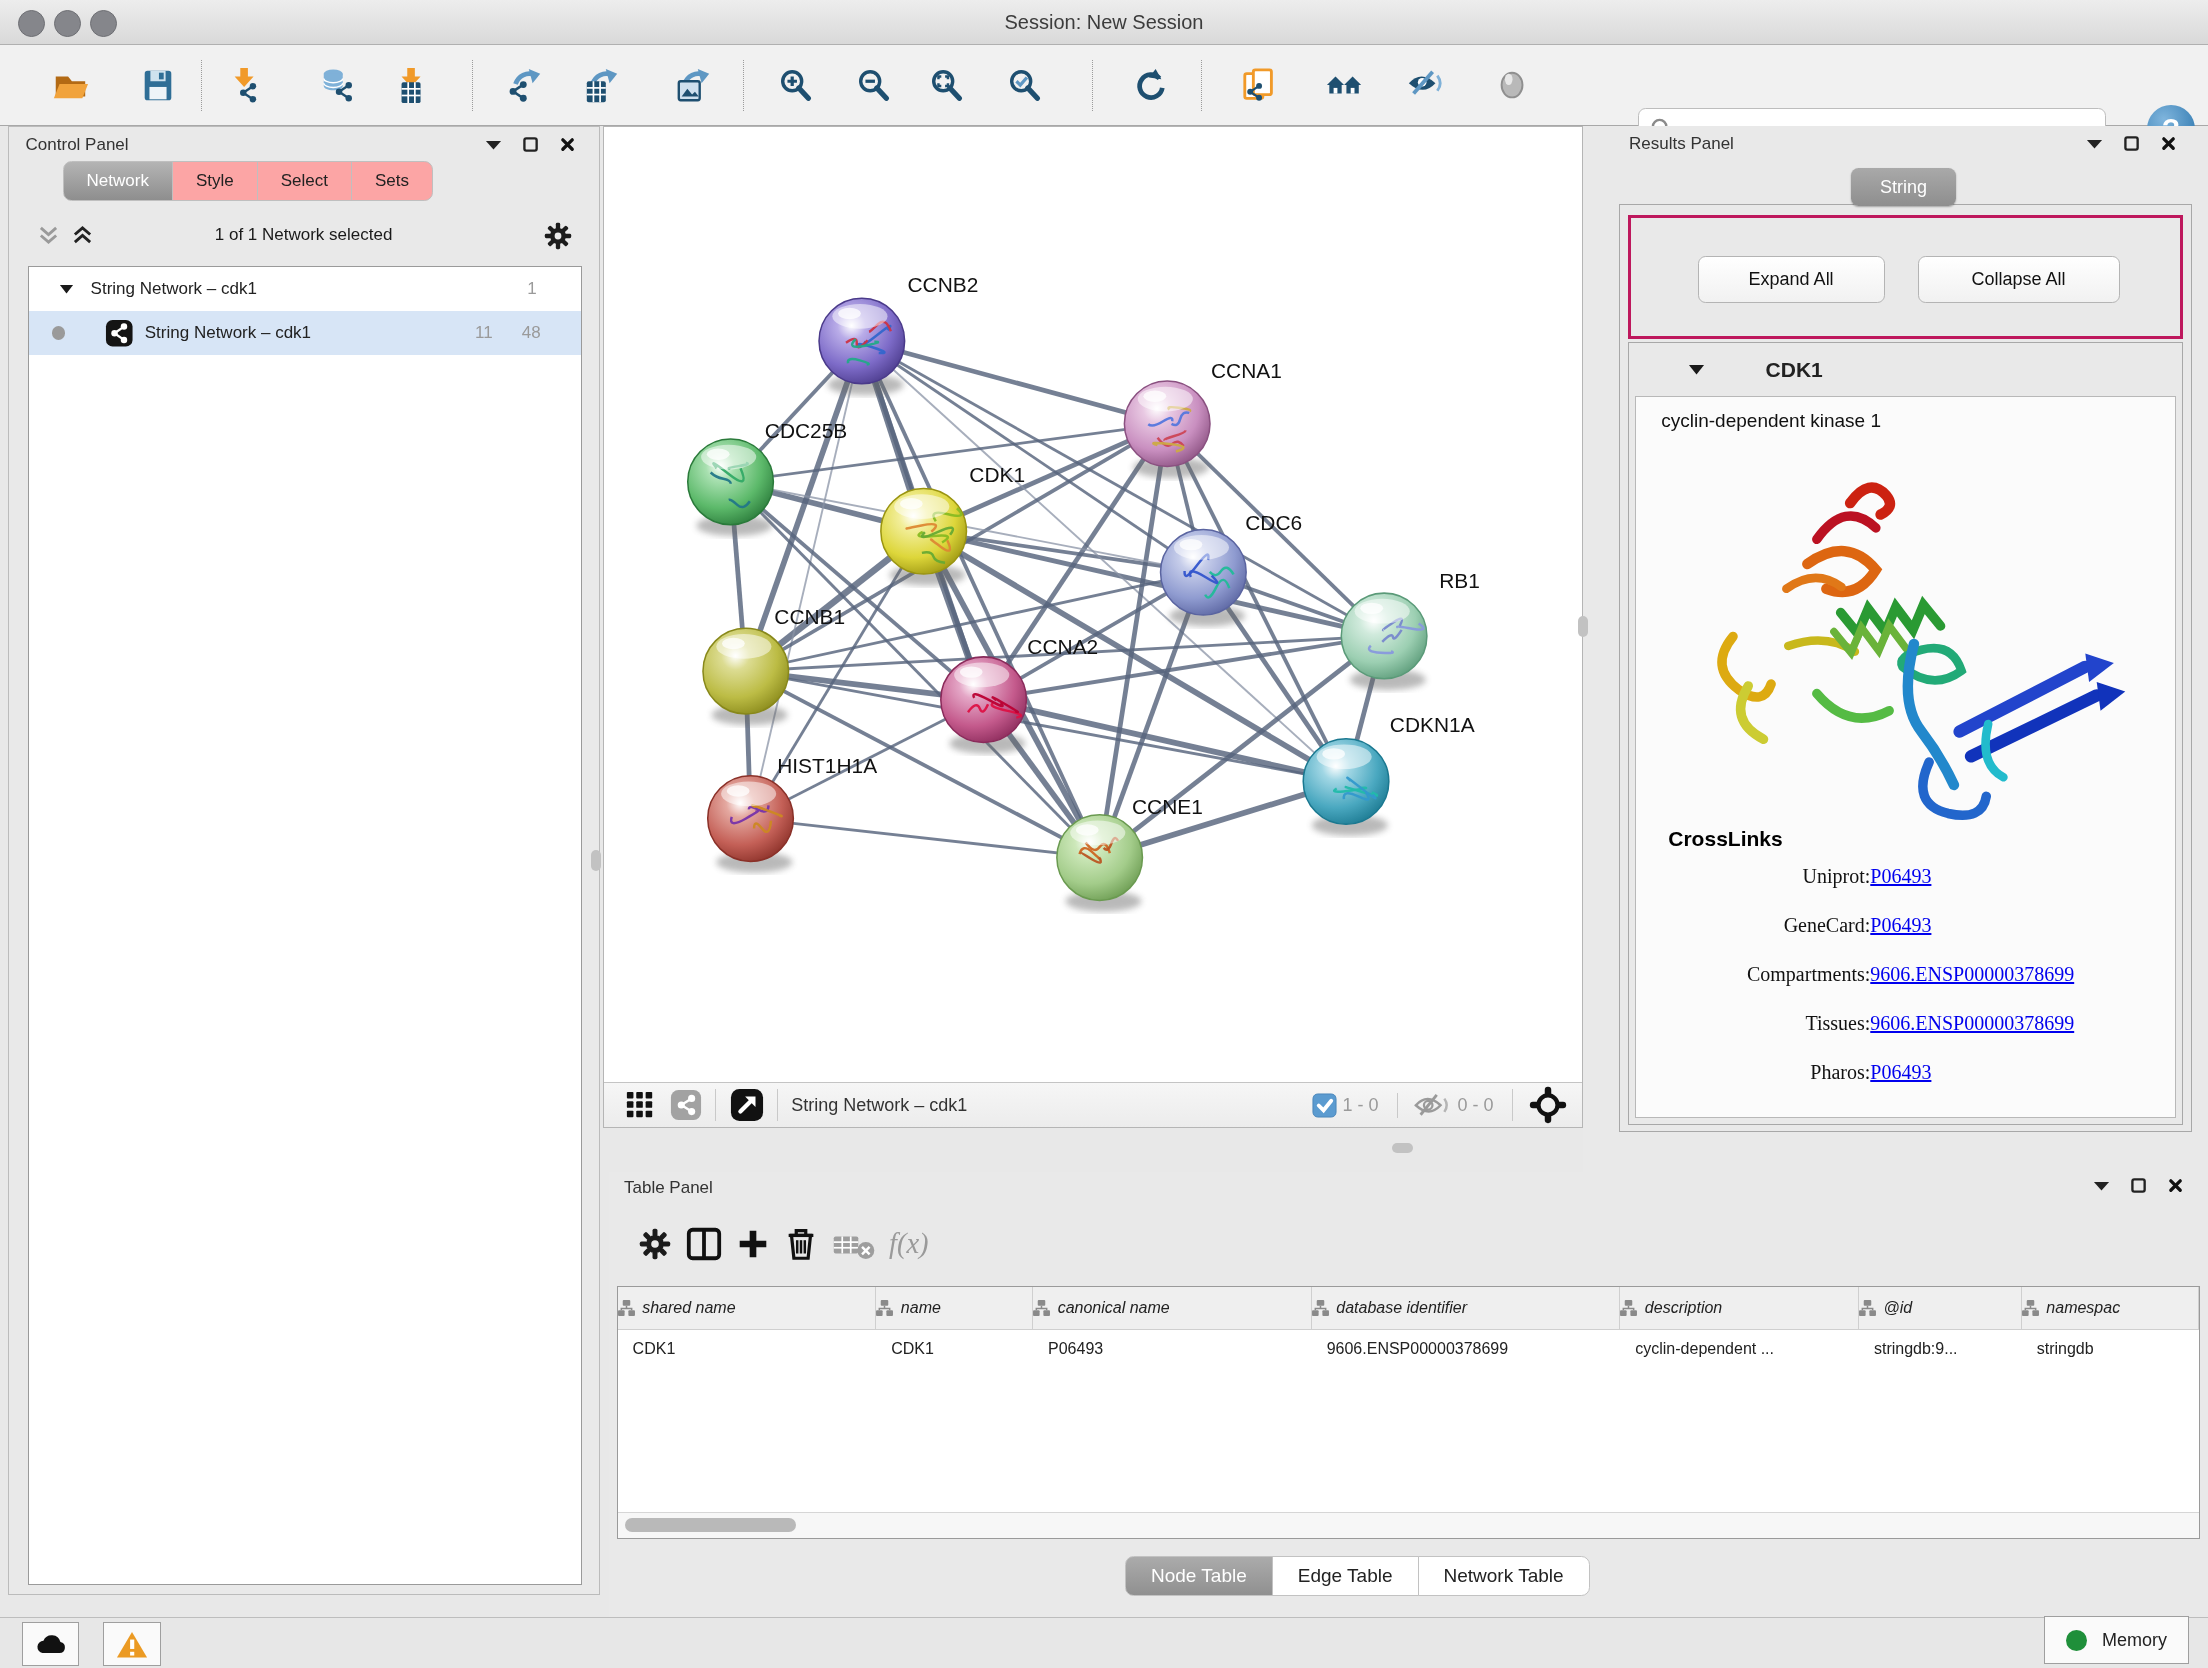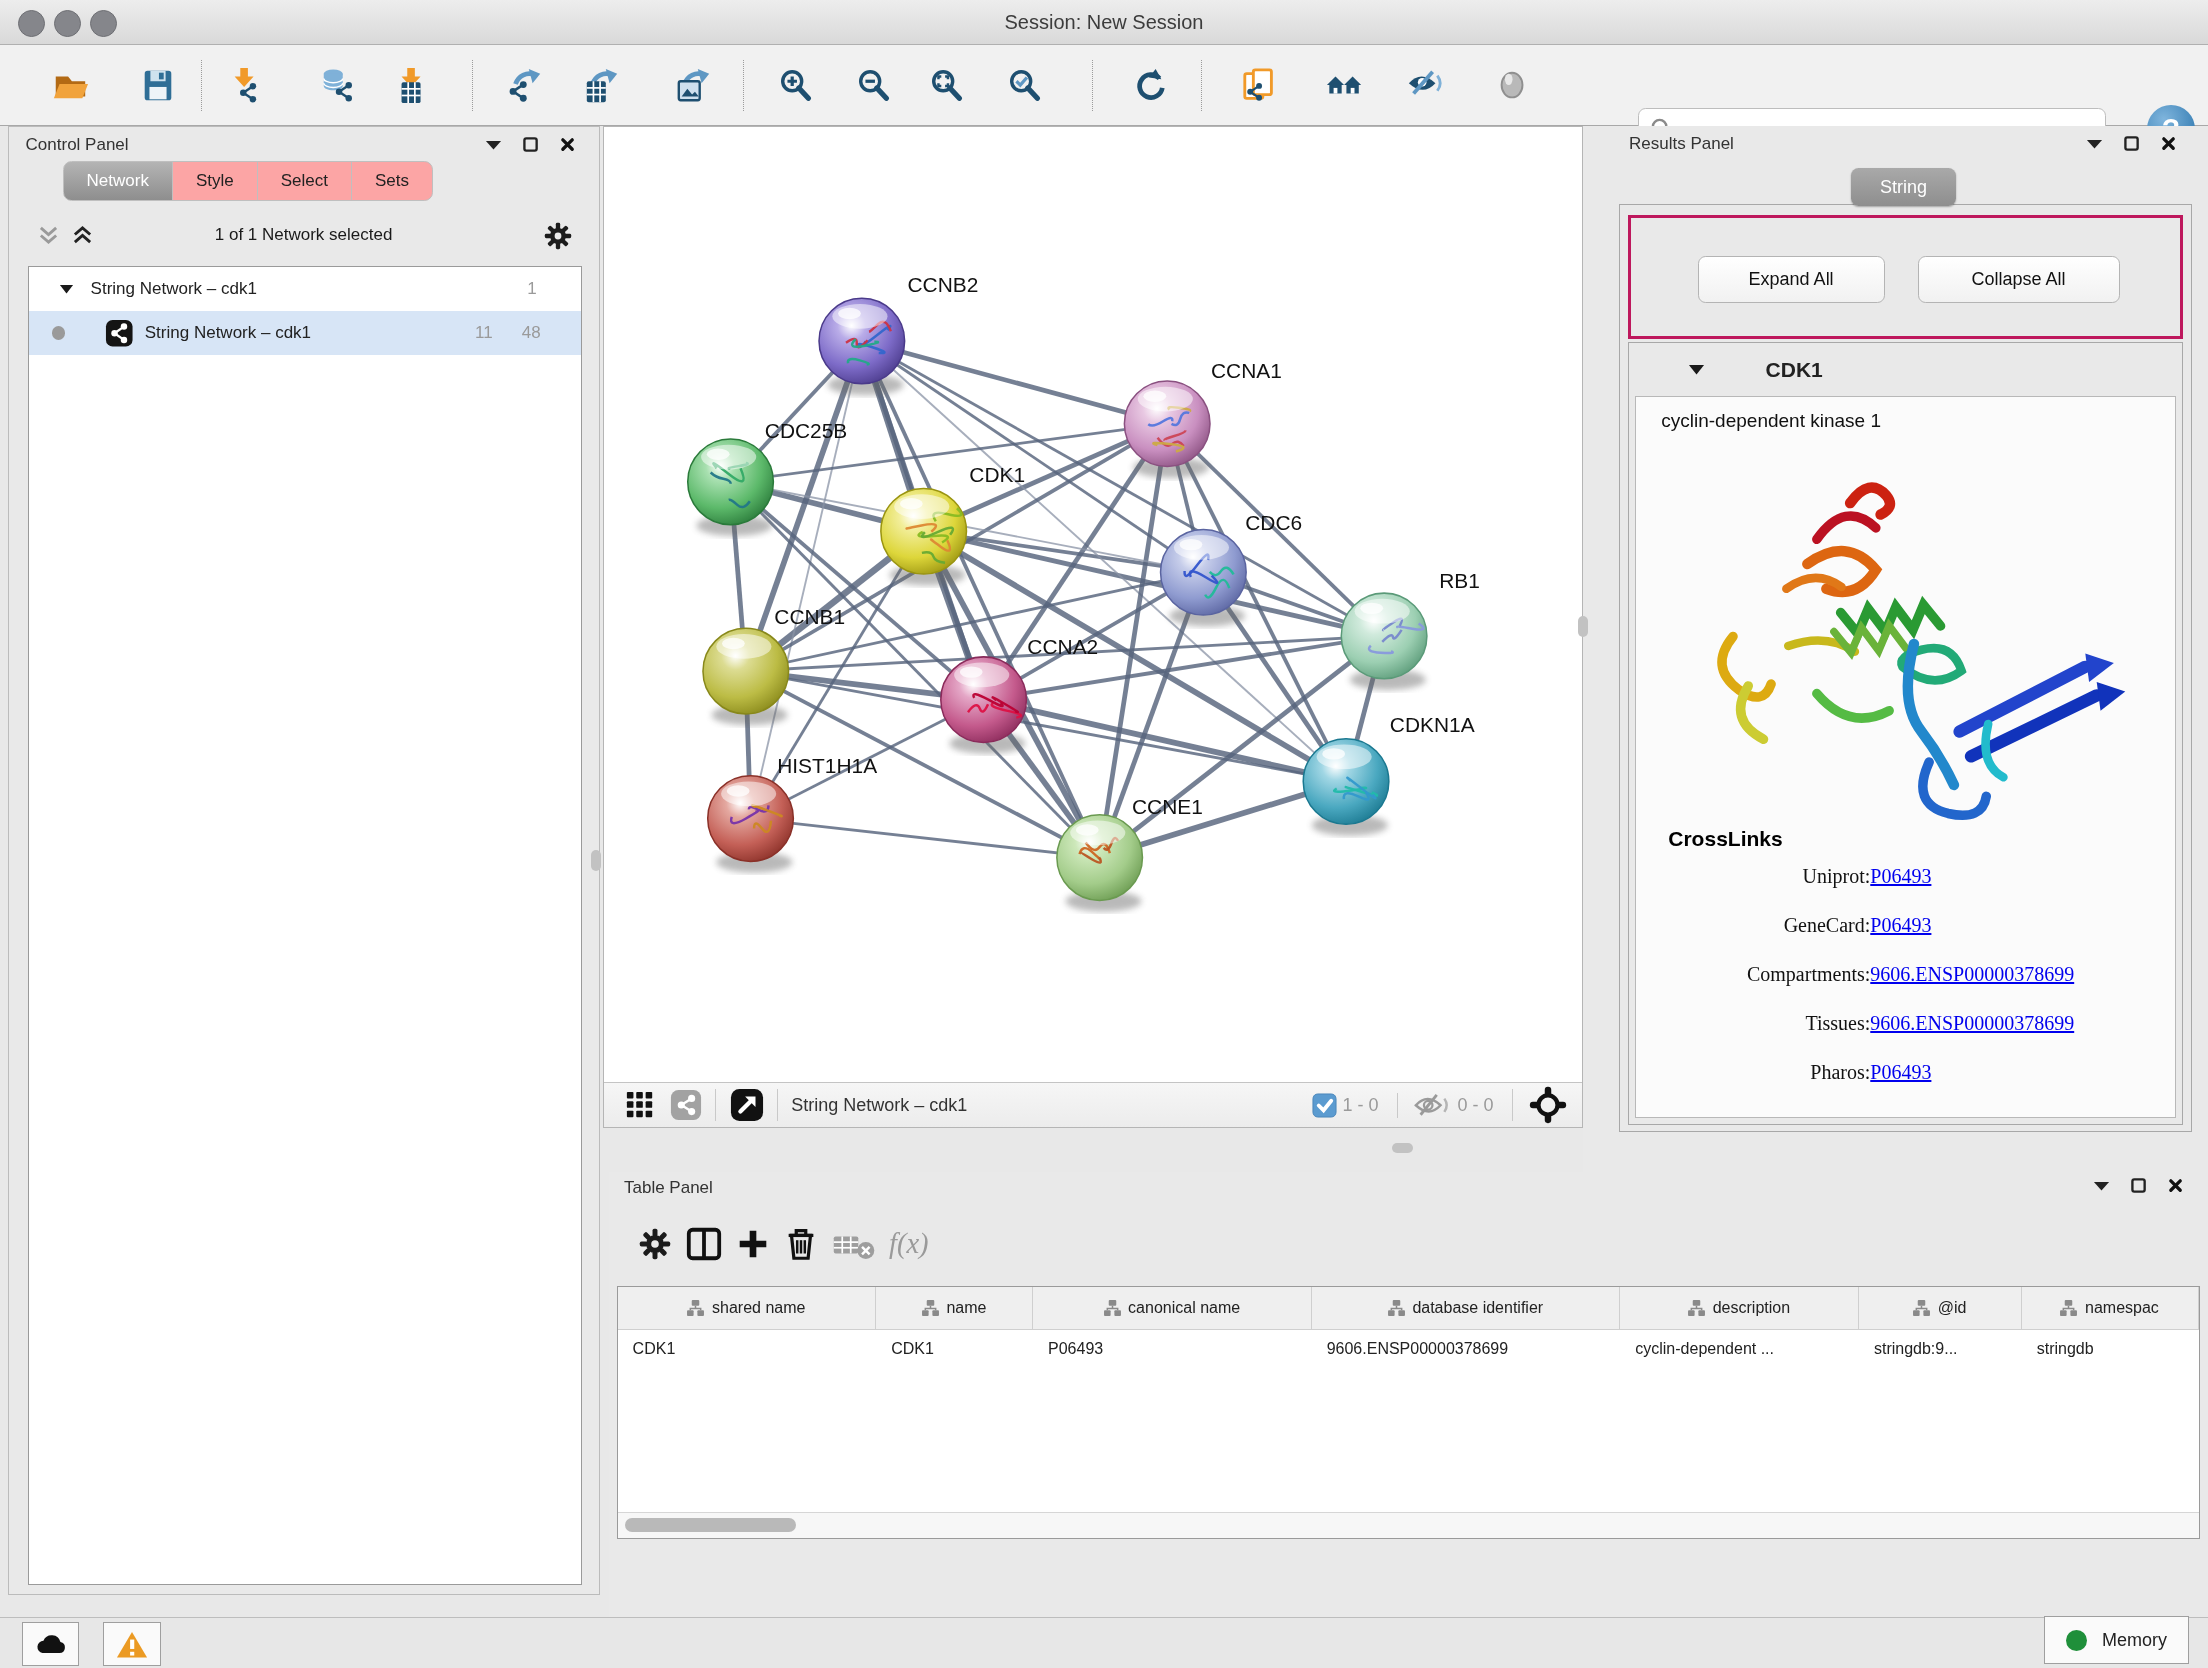--- a/index.html
+++ b/index.html
@@ -76,22 +76,22 @@
   .xrow{height:49px;font-family:"Liberation Serif","DejaVu Serif",serif;font-size:20px;display:flex;}
   .xrow .xl{width:179px;color:#111;}
   .xrow a{color:#0000ee;text-decoration:underline;}
   
   #tpanel{left:609px;top:1172px;width:1600px;height:445px;background:#e9e9e9;}
   #tp-title{position:absolute;left:15px;top:5.7px;}
   #tp-toolbar{position:absolute;left:0px;top:38px;width:100%;height:68px;display:flex;align-items:center;gap:10px;padding-left:27px;box-sizing:border-box;}
   #tp-fx{font-family:"Liberation Serif","DejaVu Serif",serif;font-style:italic;font-size:28.5px;color:#9a9a9a;}
   #tbox{position:absolute;left:7.6px;top:114px;right:9.5px;height:251px;background:#fff;border:1px solid #9a9a9a;}
   #thead{position:absolute;left:0;top:0;width:100%;height:42px;background:#efefef;border-bottom:1px solid #cfcfcf;display:flex;}
-  .hcell{height:42px;display:flex;align-items:center;justify-content:center;gap:7.6px;font-size:16px;
-    border-right:1px solid #cfcfcf;box-sizing:border-box;overflow:hidden;white-space:nowrap;}
+  .hcell{height:42px;display:flex;align-items:center;justify-content:flex-start;gap:7.6px;font-size:16px;
+    border-right:1px solid #cfcfcf;box-sizing:border-box;overflow:hidden;white-space:nowrap;font-style:italic;}
   #trowvals{position:absolute;left:0;top:42px;width:100%;height:40px;display:flex;}
   .dcell{height:40px;line-height:40px;padding-left:15px;font-size:16px;box-sizing:border-box;overflow:hidden;white-space:nowrap;}
   #hscroll{position:absolute;left:0;bottom:0;width:100%;height:25px;background:#f7f7f7;border-top:1px solid #d6d6d6;}
   #hthumb{position:absolute;left:7.6px;top:4.8px;width:171px;height:14.3px;border-radius:7.6px;background:#b9b9b9;}
   #tp-tabs{position:absolute;left:517px;top:384px;display:flex;height:40px;}
   .tp-tab{height:38px;line-height:38px;padding:0 25px;font-size:19px;border:1px solid #c2c2c2;background:#fff;margin-left:-1px;}
   .tp-tab.first{border-radius:8.6px 0 0 8.6px;}
   .tp-tab.last{border-radius:0 8.6px 8.6px 0;}
   .tp-tab.active{background:linear-gradient(#ababab,#909090);color:#fff;}
   
@@ -913,20 +913,25 @@
           <div class="dcell" style="width: 279px;">P06493</div>
           <div class="dcell" style="width: 309px;">9606.ENSP00000378699</div>
           <div class="dcell" style="width: 239px;">cyclin-dependent ...</div>
           <div class="dcell" style="width: 163px;">stringdb:9...</div>
           <div class="dcell" style="width: 177px;">stringdb</div>
         </div>
       <div id="hscroll">
         <div id="hthumb"></div>
       </div>
     </div>
+    <div id="tp-tabs">
+        <div class="tp-tab active first">Node Table</div>
+        <div class="tp-tab">Edge Table</div>
+        <div class="tp-tab last">Network Table</div>
+      </div>
   </div>
 
   <div id="statusbar" class="abs">
     <div class="sbtn" style="left:22px;width:55px">
       <svg width="34" height="27" viewBox="0 0 36 28">
         <path d="M9 24a6.5 6.5 0 0 1 1-12.9A9.5 9.5 0 0 1 28 12.5 5.8 5.8 0 0 1 27 24z" fill="#111"></path>
         </svg>
     </div>
     <div class="sbtn" style="left:103px;width:56px">
       <svg width="32" height="28.5" viewBox="0 0 34 30">

